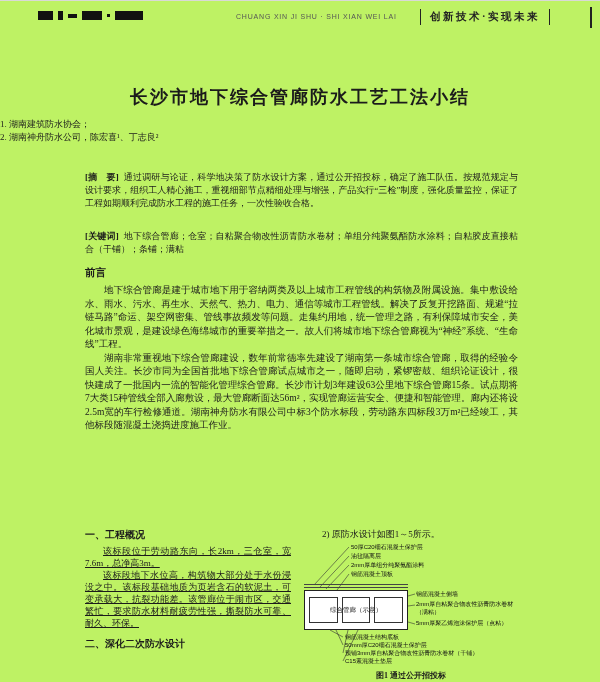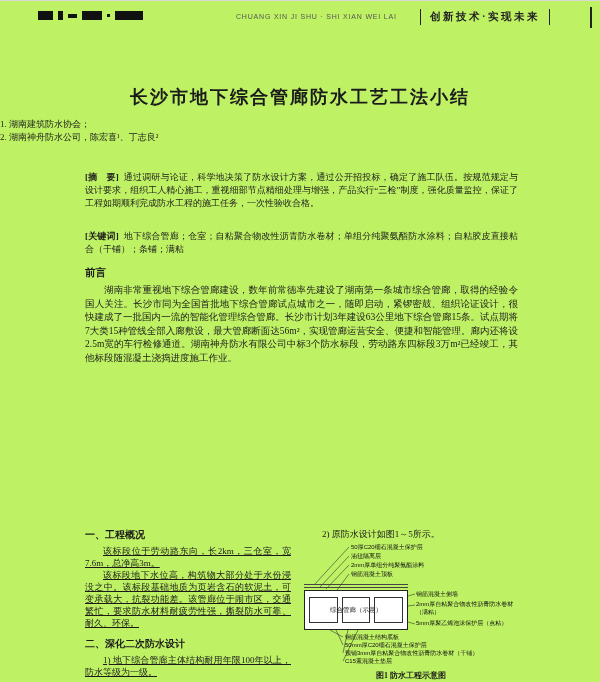--- a/index.html
+++ b/index.html
@@ -115,31 +115,31 @@
   <p class="abstract">
     <b>[摘　要]</b><span>通过调研与论证，科学地决策了防水设计方案，通过公开招投标，确定了施工队伍。按规范规定与设计要求，组织工人精心施工，重视细部节点精细处理与增强，产品实行“三检”制度，强化质量监控，保证了工程如期顺利完成防水工程的施工任务，一次性验收合格。</span>
   </p>
 
   <p class="keywords">
     <b>[关键词]</b><span>地下综合管廊；仓室；自粘聚合物改性沥青防水卷材；单组分纯聚氨酯防水涂料；自粘胶皮直接粘合（干铺）；条铺；满粘</span>
   </p>
 
   <div class="body-flow">
     <h3 class="fw-head">前言</h3>
+    <p class="bp">地下综合管廊是建于城市地下用于容纳两类及以上城市工程管线的构筑物及附属设施。集中敷设给水、雨水、污水、再生水、天然气、热力、电力、通信等城市工程管线。解决了反复开挖路面、规避“拉链马路”命运、架空网密集、管线事故频发等问题。走集约用地，统一管理之路，有利保障城市安全，美化城市景观，是建设绿色海绵城市的重要举措之一。故人们将城市地下综合管廊视为“神经”系统、“生命线”工程。</p>
     <p class="bp">湖南非常重视地下综合管廊建设，数年前常德率先建设了湖南第一条城市综合管廊，取得的经验令国人关注。长沙市同为全国首批地下综合管廊试点城市之一，随即启动，紧锣密鼓、组织论证设计，很快建成了一批国内一流的智能化管理综合管廊。长沙市计划3年建设63公里地下综合管廊15条。试点期将7大类15种管线全部入廊敷设，最大管廊断面达56m²，实现管廊运营安全、便捷和智能管理。廊内还将设2.5m宽的车行检修通道。湖南神舟防水有限公司中标3个防水标段，劳动路东四标段3万m²已经竣工，其他标段随混凝土浇捣进度施工作业。</p>
   </div>
 
   <div class="columns">
 
     <div class="col-left">
       <h4>一、工程概况</h4>
       <p>该标段位于劳动路东向，长2km，三仓室，宽7.6m，总净高3m。</p>
       <p>该标段地下水位高，构筑物大部分处于水份浸没之中。该标段基础地质为页岩含石的软泥土，可变承载大，抗裂功能差。该管廊位于闹市区，交通繁忙，要求防水材料耐疲劳性强，撕裂防水可靠、耐久、环保。</p>
       <h4 class="h2nd">二、深化二次防水设计</h4>
-      <p>1) 地下综合管廊主体结构耐用年限100年以上，防水等级为一级。</p>
     </div>
 
     <div class="col-right">
       <p class="fig-intro">2) 原防水设计如图1～5所示。</p>
 
       <div class="figure">
         <svg class="fig-lines" viewBox="0 0 213 124" xmlns="http://www.w3.org/2000/svg">
           <g stroke="#333" stroke-width="0.6" fill="none">
             <line x1="45" y1="3" x2="10" y2="41"></line>
             <line x1="45" y1="12" x2="16" y2="43"></line>
@@ -172,17 +172,17 @@
         <div class="fig-label r0">钢筋混凝土侧墙</div>
         <div class="fig-label r1">2mm厚自粘聚合物改性沥青防水卷材（满粘）</div>
         <div class="fig-label r2">5mm厚聚乙烯泡沫保护层（点粘）</div>
 
         <div class="fig-label b0">钢筋混凝土结构底板</div>
         <div class="fig-label b1">50mm厚C20细石混凝土保护层</div>
         <div class="fig-label b2">预铺3mm厚自粘聚合物改性沥青防水卷材（干铺）</div>
         <div class="fig-label b3">C15素混凝土垫层</div>
       </div>
 
-      <div class="fig-caption">图1 防水工程示意图</div>
+      <div class="fig-caption">图1 通过公开招投标</div>
     </div>
 
   </div>
 </div>
 
 </body></html>

